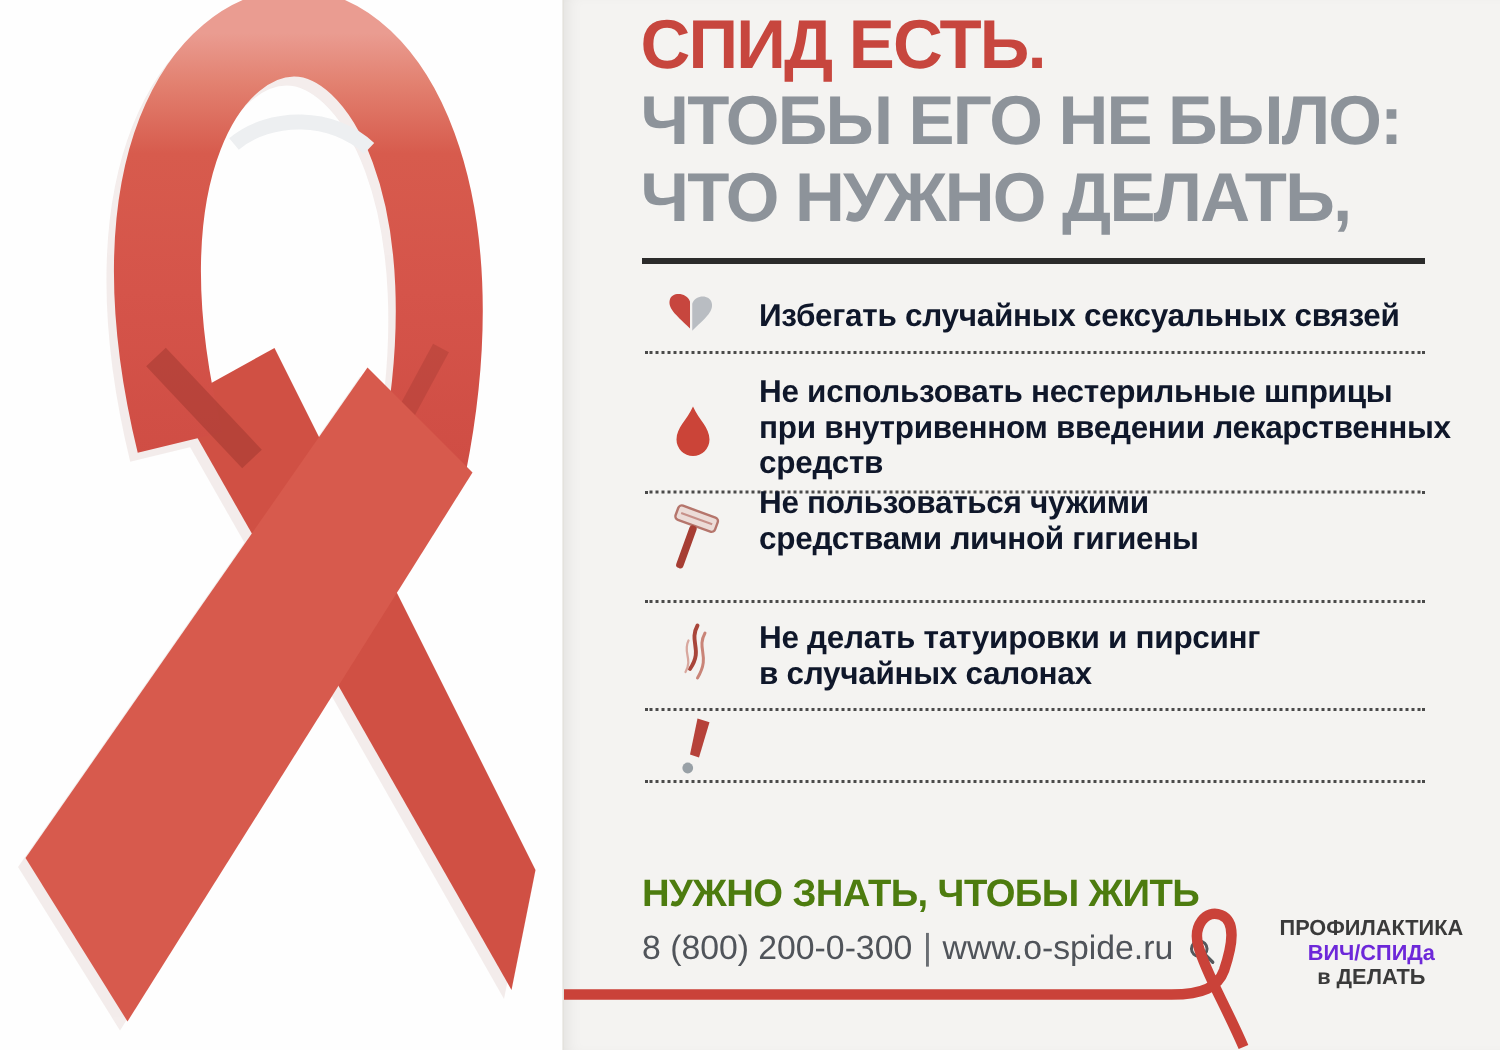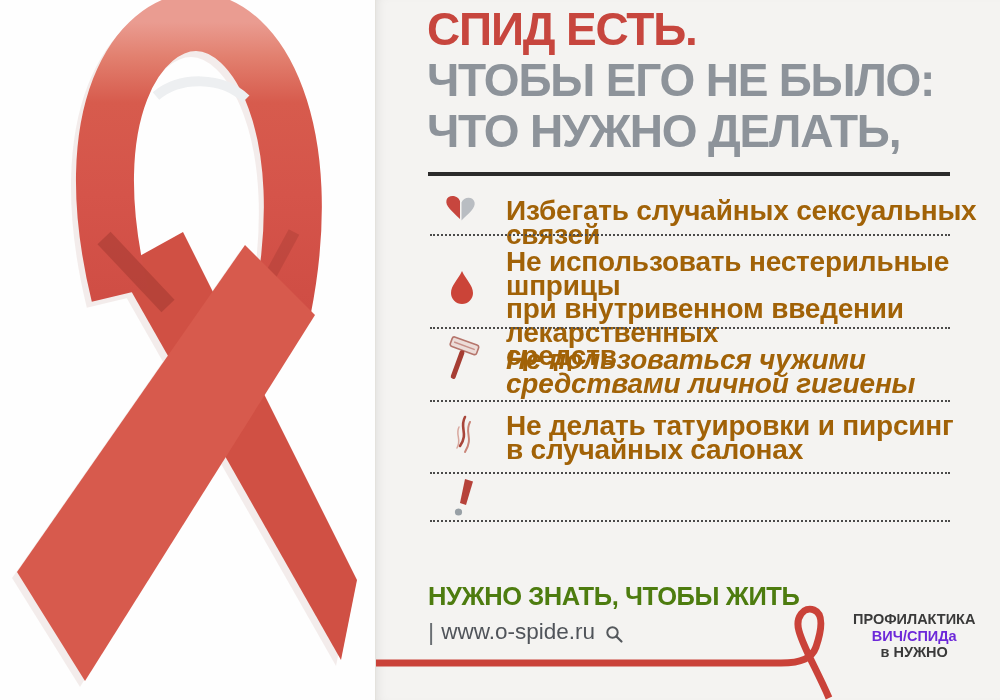--- a/index.html
+++ b/index.html
@@ -14,21 +14,21 @@
     background:#f4f3f1;border-left:1px solid #e4e2dd;
     box-shadow:inset 8px 0 12px -8px rgba(0,0,0,.10);
   }
   .headline{position:absolute;left:51px;top:4px;letter-spacing:-1.2px;line-height:51px;font-weight:bold;font-size:46px;white-space:nowrap;}
   .headline .red{color:#c7463e;display:block;}
   .headline .gray{color:#8d939a;display:block;}
   .solid-rule{position:absolute;left:52px;top:172px;width:522px;height:4px;background:#2b2b2b;}
   .dotted{position:absolute;left:54px;width:520px;height:0;border-bottom:2.5px dotted #4a4a4a;}
   .item-text{
     position:absolute;left:130px;width:490px;
-    font-size:28px;line-height:23.5px;font-weight:bold;color:#a16207;
+    font-size:21px;line-height:23.5px;font-weight:bold;color:#0f172a;
     letter-spacing:-0.2px;white-space:pre-line;
   }
   .item-icon{position:absolute;}
   .slogan{position:absolute;left:52px;top:582px;font-size:25.5px;font-weight:bold;color:#4d7c0f;letter-spacing:-0.4px;white-space:nowrap;}
   .phone-row{
     position:absolute;left:52px;top:618px;display:flex;align-items:center;gap:7px;
     font-size:22.5px;color:#50545a;font-weight:500;white-space:nowrap;
   }
   .phone-row .bar{font-weight:300;color:#6a6e73;font-size:24px;}
   .footer-ribbon{position:absolute;left:0;top:585px;pointer-events:none;}
@@ -104,21 +104,21 @@
 
     <div class="item-icon" style="left:60px;top:336px;">
       <svg width="48" height="50" viewBox="0 0 48 50">
         <g transform="rotate(20 24 22)">
           <rect x="10" y="4" width="28" height="10" rx="2.5" fill="#ecdcd8" stroke="#b5756c" stroke-width="1.6"></rect>
           <line x1="13" y1="9" x2="35" y2="9" stroke="#c79089" stroke-width="1.4"></line>
           <rect x="21.5" y="14" width="5" height="30" rx="2.2" fill="#a63d33"></rect>
         </g>
       </svg>
     </div>
-    <div class="item-text" style="top:348px;font-style:italic;">Не пользоваться чужими
+    <div class="item-text" style="top:324px;">Не пользоваться чужими
 средствами личной гигиены</div>
     <div class="dotted" style="top:400px;"></div>
 
     <div class="item-icon" style="left:74px;top:414px;">
       <svg width="26" height="48" viewBox="0 0 26 48">
         <path d="M15,3 C9,14 19,19 10,32" fill="none" stroke="#a8453a" stroke-width="2.6" stroke-linecap="round"></path>
         <path d="M20,8 C14,19 24,23 15,38" fill="none" stroke="#c98478" stroke-width="2" stroke-linecap="round"></path>
         <path d="M9,13 C5,21 12,25 7,34" fill="none" stroke="#d8a79e" stroke-width="1.5" stroke-linecap="round"></path>
       </svg>
     </div>
@@ -130,32 +130,33 @@
       <svg width="32" height="44" viewBox="0 0 32 44">
         <path d="M17,2 L25,4.5 L18,28 L12,26 Z" fill="#b6423a"></path>
         <circle cx="10.5" cy="35" r="3.6" fill="#98a0a6"></circle>
       </svg>
     </div>
     <div class="dotted" style="top:520px;"></div>
 
     <div class="slogan">НУЖНО ЗНАТЬ, ЧТОБЫ ЖИТЬ</div>
 
     <div class="phone-row">
+      <span>8 (800) 200-0-300</span>
       <span class="bar">|</span>
       <span>www.o-spide.ru</span>
       <svg class="mag" width="19" height="19" viewBox="0 0 19 19">
         <circle cx="7.5" cy="7.5" r="5.2" fill="none" stroke="#54585c" stroke-width="2"></circle>
         <line x1="11.5" y1="11.5" x2="16.5" y2="16.5" stroke="#54585c" stroke-width="2.2" stroke-linecap="round"></line>
       </svg>
     </div>
 
     <svg class="footer-ribbon" width="500" height="115" viewBox="0 0 500 115">
       <path d="M-2,78 L405,78 C426,78 436,73 440,62 C446,44 448,29 438,25 C428,21 419,32 423,46 C428,64 440,83 453,113" fill="none" stroke="#ca4239" stroke-width="7"></path>
     </svg>
 
     <div class="logo">
       <span class="dark">ПРОФИЛАКТИКА</span>
       <span class="red">ВИЧ/СПИДа</span>
-      <span class="dark">в НУЖНО</span>
+      <span class="dark">в ДЕЛАТЬ</span>
     </div>
 
   </div>
 </div>
 
 </body></html>

